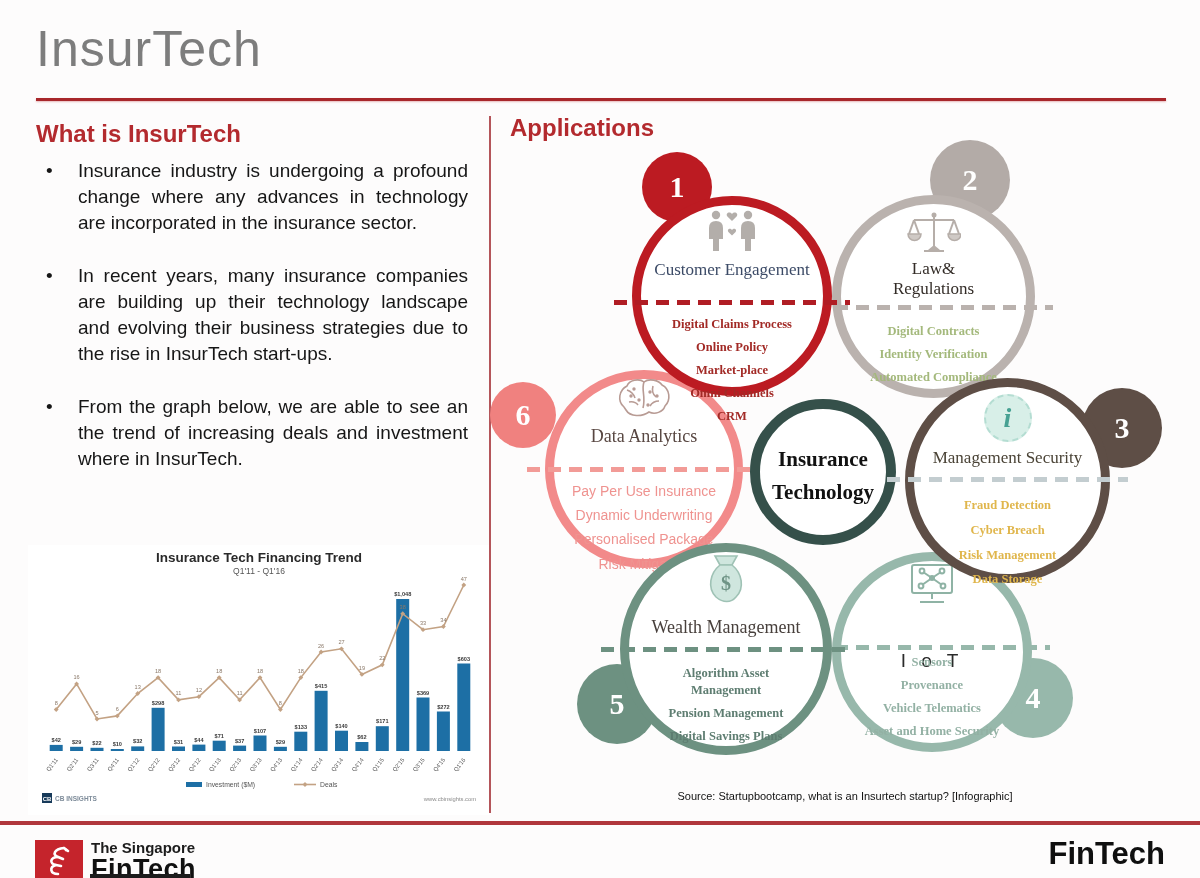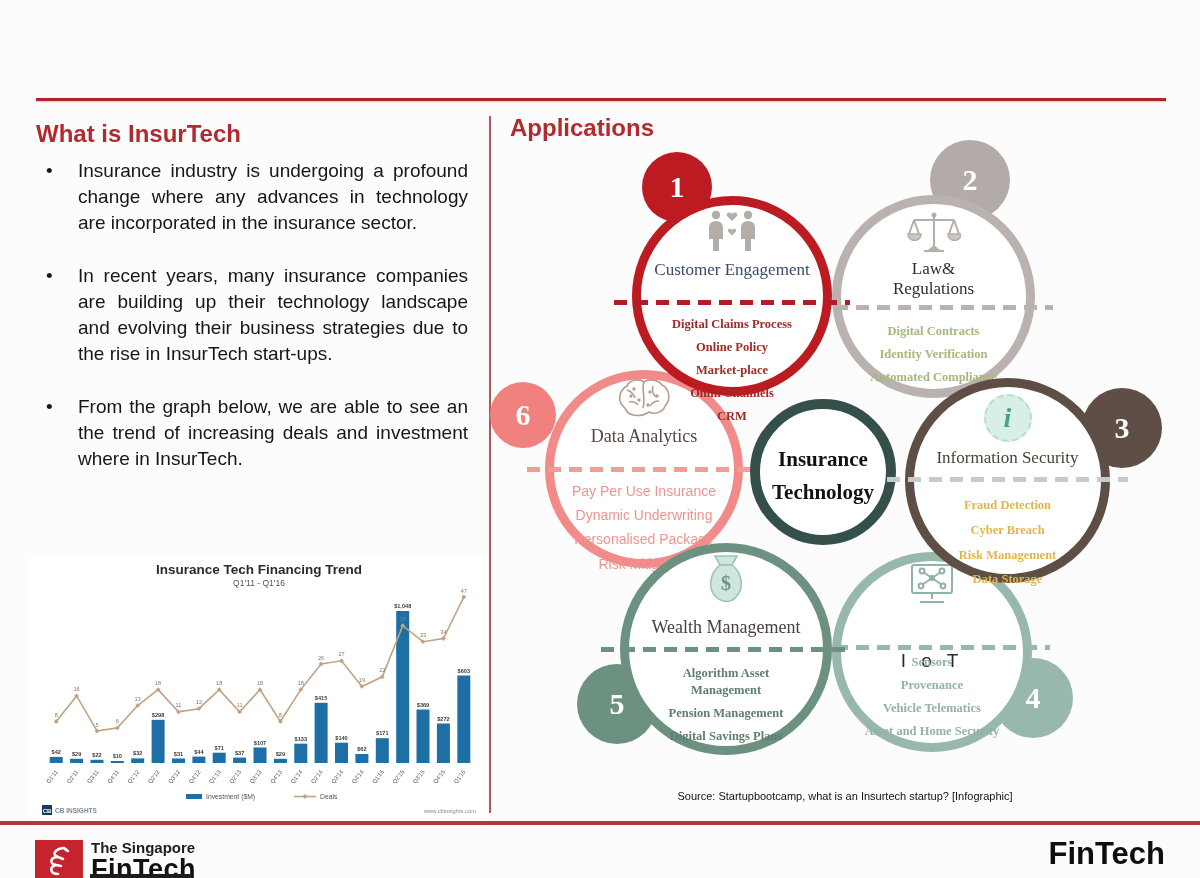--- a/index.html
+++ b/index.html
@@ -7,21 +7,21 @@
          font-family:"Liberation Sans",sans-serif;margin:0 auto;}
   
   .page-title{position:absolute;left:36px;top:20px;font-size:50px;color:#7d7d7d;letter-spacing:1px;}
   .rule-top{position:absolute;left:36px;width:1130px;top:98px;height:3px;background:#a8272b;box-shadow:0 1px 2px #e7b9bb;}
   
   .left-heading{position:absolute;left:36px;top:120px;font-size:24px;font-weight:bold;color:#b32a2e;}
   .bullets{position:absolute;left:36px;top:158px;width:432px;list-style:none;margin:0;padding:0;}
   .bullets li{position:relative;padding-left:42px;margin-bottom:27px;text-align:justify;
               font-size:19px;line-height:26px;color:#161616;}
   .bullets li::before{content:"\2022";position:absolute;left:10px;top:0;}
-  .chart-wrap{position:absolute;left:28px;top:545px;width:462px;height:270px;background:#fca5a5;margin-top:12px;}
+  .chart-wrap{position:absolute;left:28px;top:545px;width:462px;height:270px;background:#fca5a5;}
   .divider-v{position:absolute;left:489px;top:116px;width:2px;height:697px;background:#b4555a;}
   
   .right-heading{position:absolute;left:510px;top:114px;font-size:24px;font-weight:bold;color:#b32a2e;}
   .node{position:absolute;}
   .node .badge{position:absolute;border-radius:50%;background:var(--badge);z-index:0;
                display:flex;align-items:center;justify-content:center;
                color:#fff;font-family:"Liberation Serif",serif;font-weight:bold;font-size:30px;}
   .node .ring{position:absolute;inset:0;border-radius:50%;border:9px solid var(--ring);background:#fff;z-index:1;}
   .node .dash{position:absolute;left:-9%;width:118%;height:5px;z-index:3;
               background:repeating-linear-gradient(90deg,var(--dash) 0 13px,transparent 13px 21px);}
@@ -58,20 +58,21 @@
   .logo-top{font-size:15px;font-weight:bold;color:#1c1c1c;line-height:1.05;}
   .logo-bottom{font-size:27px;font-weight:800;color:#111;line-height:1.0;letter-spacing:0.5px;}
   .logo-underbar{position:absolute;left:90px;top:874px;width:100px;height:4px;background:#1c1c1c;}
   .brand-right{position:absolute;right:35px;top:836px;font-size:31px;font-weight:800;color:#0f0f0f;}
 </style>
 </head>
 <body>
 
 <div class="slide">
 
+  <div class="page-title">InsurTech</div>
   <div class="rule-top"></div>
 
   <div class="left-heading">What is InsurTech</div>
   <ul class="bullets">
     <li>Insurance industry is undergoing a profound change where any advances in technology are incorporated in the insurance sector.</li>
     <li>In recent years, many insurance companies are building up their technology landscape and evolving their business strategies due to the rise in InsurTech start-ups.</li>
     <li>From the graph below, we are able to see an the trend of increasing deals and investment where in InsurTech.</li>
   </ul>
 
   <div class="chart-wrap">
@@ -347,21 +348,21 @@
   </div>
 
   <div class="node n3 z7" style="left: 905px; top: 378px; width: 205px; height: 205px; --ring: #5e4e46; --badge: #5e4e46; --title: #4a4336; --items: #e0b64c; --dash: #c3cdd0;">
     <div class="badge" style="left:177px;top:10px;width:80px;height:80px;">
         <span>3</span>
       </div>
     <div class="ring"></div>
     <div class="icon">
         <div class="info-badge">i</div>
       </div>
-    <div class="title"><span>Information Security</span></div>
+    <div class="title"><span>Management Security</span></div>
     <div class="dash"></div>
     <div class="items" style="line-height:1.5;">
       <div>Fraud Detection</div>
       <div>Cyber Breach</div>
       <div>Risk Management</div>
       <div>Data Storage</div>
     </div>
   </div>
 
   <div class="source-text">Source: Startupbootcamp, what is an Insurtech startup? [Infographic]</div>

